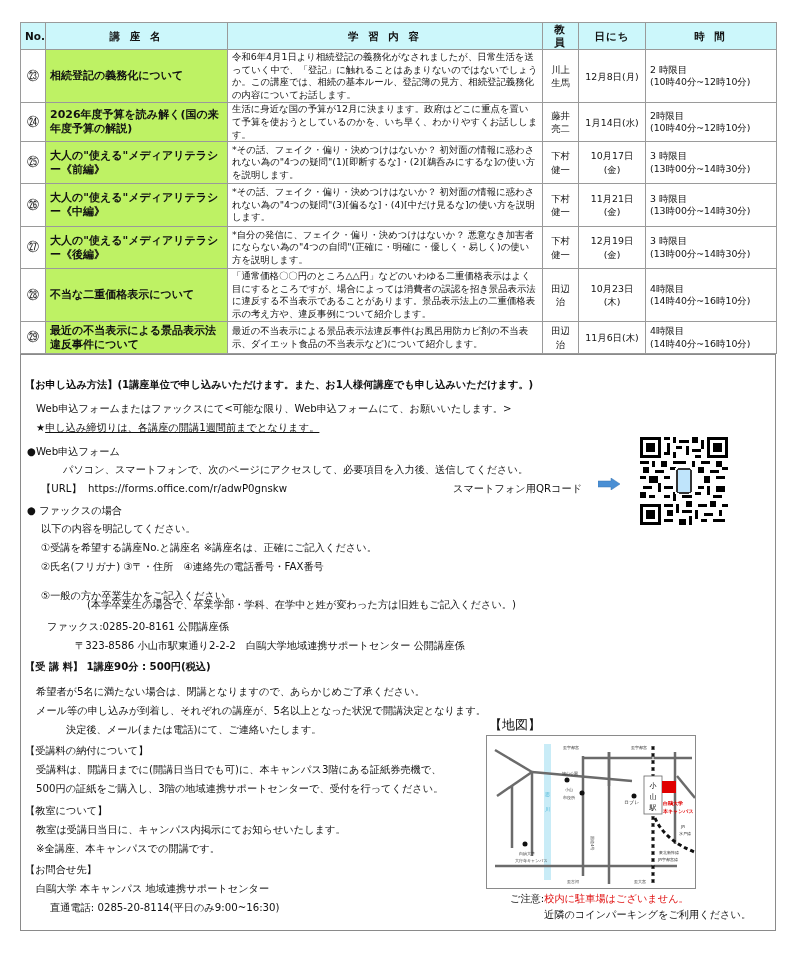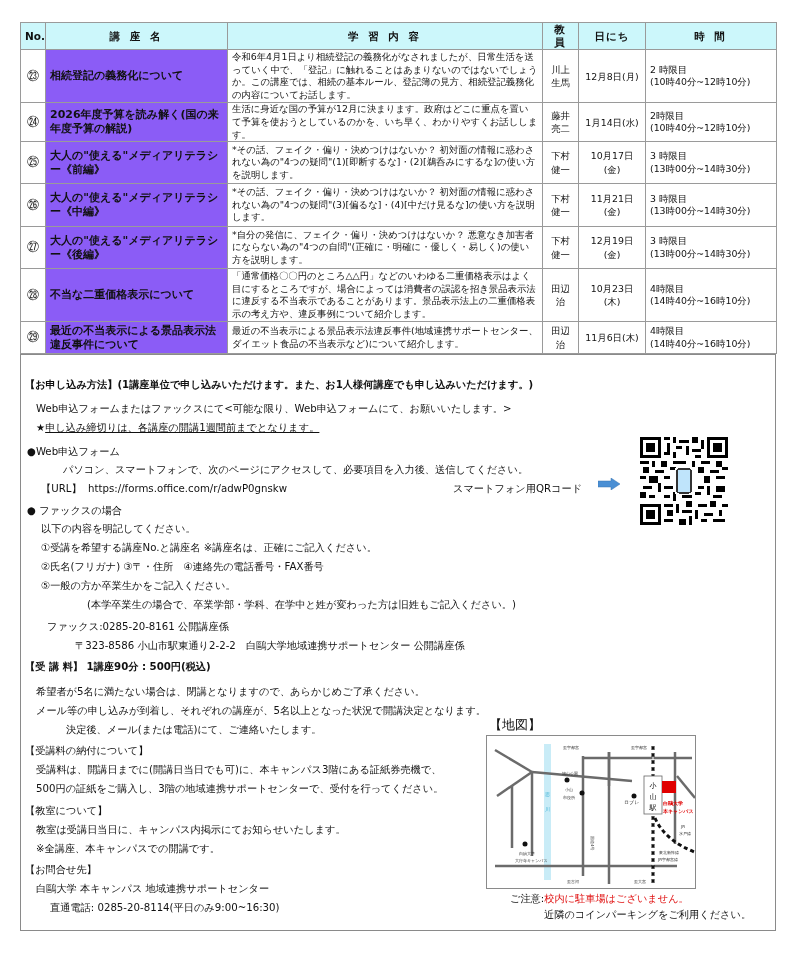--- a/index.html
+++ b/index.html
@@ -6,21 +6,21 @@
   body { width:800px; height:955px; position:relative; overflow:hidden;
          font-family:"DejaVu Sans", "Liberation Sans", sans-serif; color:#111; }
 
   
   .tbl { position:absolute; left:20px; top:22px; width:756px; border-collapse:collapse;
          table-layout:fixed; font-size:9.6px; line-height:13.2px; }
   .tbl th, .tbl td { border:1px solid #9a9a9a; padding:0 4px; vertical-align:middle; }
   .tbl th { background:#ccf7fb; height:22px; font-weight:bold; text-align:center; font-size:10.5px; letter-spacing:3px; }
   .tbl th.no { letter-spacing:0; }
   .tbl td.no { text-align:center; font-size:12px; }
-  .tbl td.name { background:#8b5cf6; font-size:11px; line-height:14px; font-weight:bold; }
+  .tbl td.name { background:#bef264; font-size:11px; line-height:14px; font-weight:bold; }
   .tbl td.content { font-size:9.4px; line-height:12.6px; }
   .tbl td.teacher, .tbl td.date { text-align:center; font-size:9.4px; }
   .tbl td.time { font-size:9.4px; line-height:12.6px; }
   .tbl col.c-no { width:25px; }
   .tbl col.c-name { width:182px; }
   .tbl col.c-content { width:315px; }
   .tbl col.c-teacher { width:36px; }
   .tbl col.c-date { width:67px; }
   .tbl col.c-time { width:131px; }
 
@@ -125,21 +125,21 @@
       <td class="teacher">田辺 治</td>
       <td class="date">10月23日(木)</td>
       <td class="time">
           <div>4時限目</div>
           <div>(14時40分~16時10分)</div>
         </td>
     </tr>
     <tr style="height:32px">
       <td class="no">㉙</td>
       <td class="name">最近の不当表示による景品表示法違反事件について</td>
-      <td class="content">最近の不当表示による景品表示法違反事件(地域連携サポートセンター、ダイエット食品の不当表示など)について紹介します。</td>
+      <td class="content">最近の不当表示による景品表示法違反事件(お風呂用防カビ剤の不当表示、ダイエット食品の不当表示など)について紹介します。</td>
       <td class="teacher">田辺 治</td>
       <td class="date">11月6日(木)</td>
       <td class="time">
           <div>4時限目</div>
           <div>(14時40分~16時10分)</div>
         </td>
     </tr>
   </tbody>
 </table>
 
@@ -240,21 +240,21 @@
     </g>
 
     <rect x="11.5" y="10" width="6" height="9" rx="1" fill="#fff"></rect>
     <rect x="12.2" y="10.6" width="4.6" height="7.8" rx="0.7" fill="#bfe4fb" stroke="#333" stroke-width="0.5"></rect>
   </svg>
 
   <div class="line" style="left:6px; top:149px;">● ファックスの場合</div>
   <div class="line" style="left:20px; top:167px;">以下の内容を明記してください。</div>
   <div class="line" style="left:20px; top:186px;">①受講を希望する講座No.と講座名 ※講座名は、正確にご記入ください。</div>
   <div class="line" style="left:20px; top:205px;">②氏名(フリガナ) ③〒・住所　④連絡先の電話番号・FAX番号</div>
-  <div class="line" style="left:20px; top:224px;">⑤一般の方か卒業生かをご記入ください。</div>
+  <div class="line" style="left:20px; top:234px;">⑤一般の方か卒業生かをご記入ください。</div>
   <div class="line" style="left:22px; top:243px;margin-left:44px;">(本学卒業生の場合で、卒業学部・学科、在学中と姓が変わった方は旧姓もご記入ください。)</div>
   <div class="line" style="left:26px; top:265px;">ファックス:0285-20-8161 公開講座係</div>
   <div class="line" style="left:26px; top:284px;margin-left:28px;">〒323-8586 小山市駅東通り2-2-2　白鷗大学地域連携サポートセンター 公開講座係</div>
 
   <div class="line b" style="left:4px; top:305px;">【受 講 料】 1講座90分 : 500円(税込)</div>
   <div class="line" style="left:15px; top:330px;">希望者が5名に満たない場合は、閉講となりますので、あらかじめご了承ください。</div>
   <div class="line" style="left:15px; top:349px;">メール等の申し込みが到着し、それぞれの講座が、5名以上となった状況で開講決定となります。</div>
   <div class="line" style="left:15px; top:368px;margin-left:30px;">決定後、メール(または電話)にて、ご連絡いたします。</div>
 
   <div class="line" style="left:4px; top:389px;">【受講料の納付について】</div>

